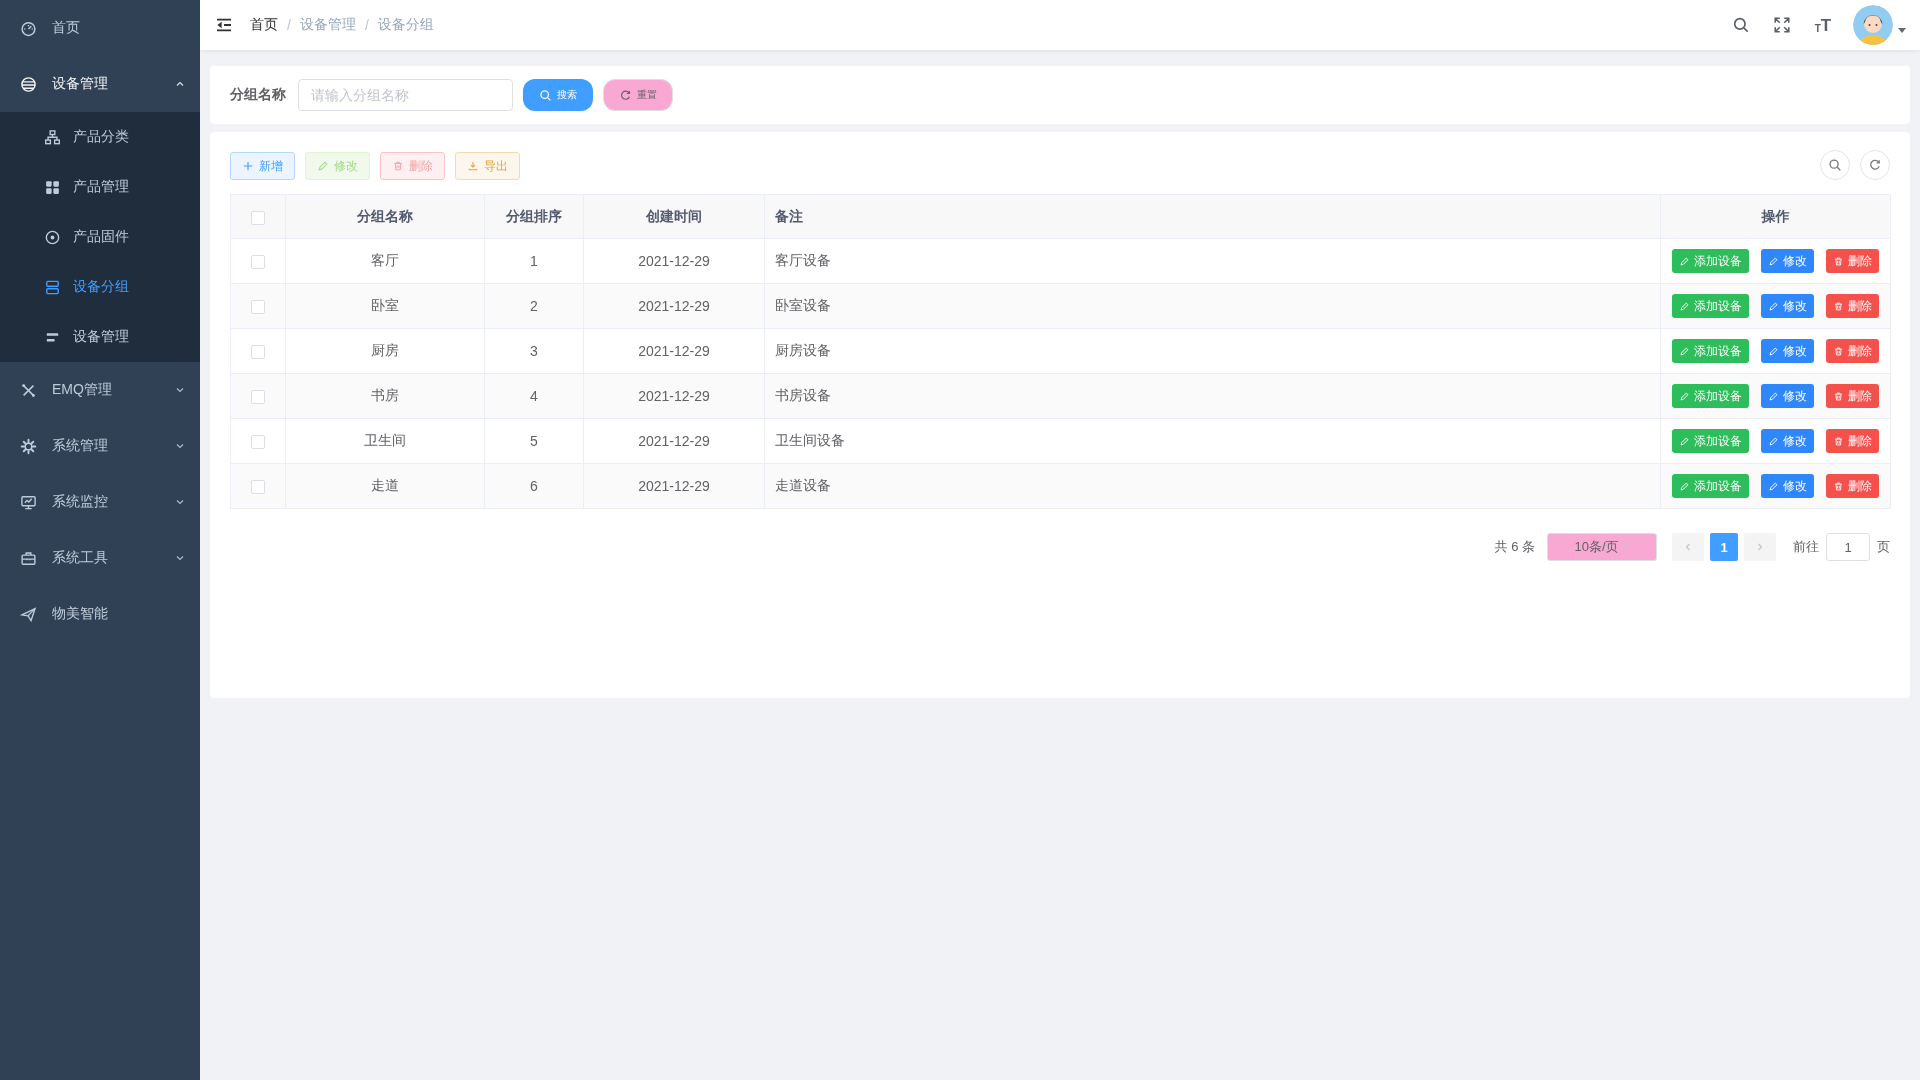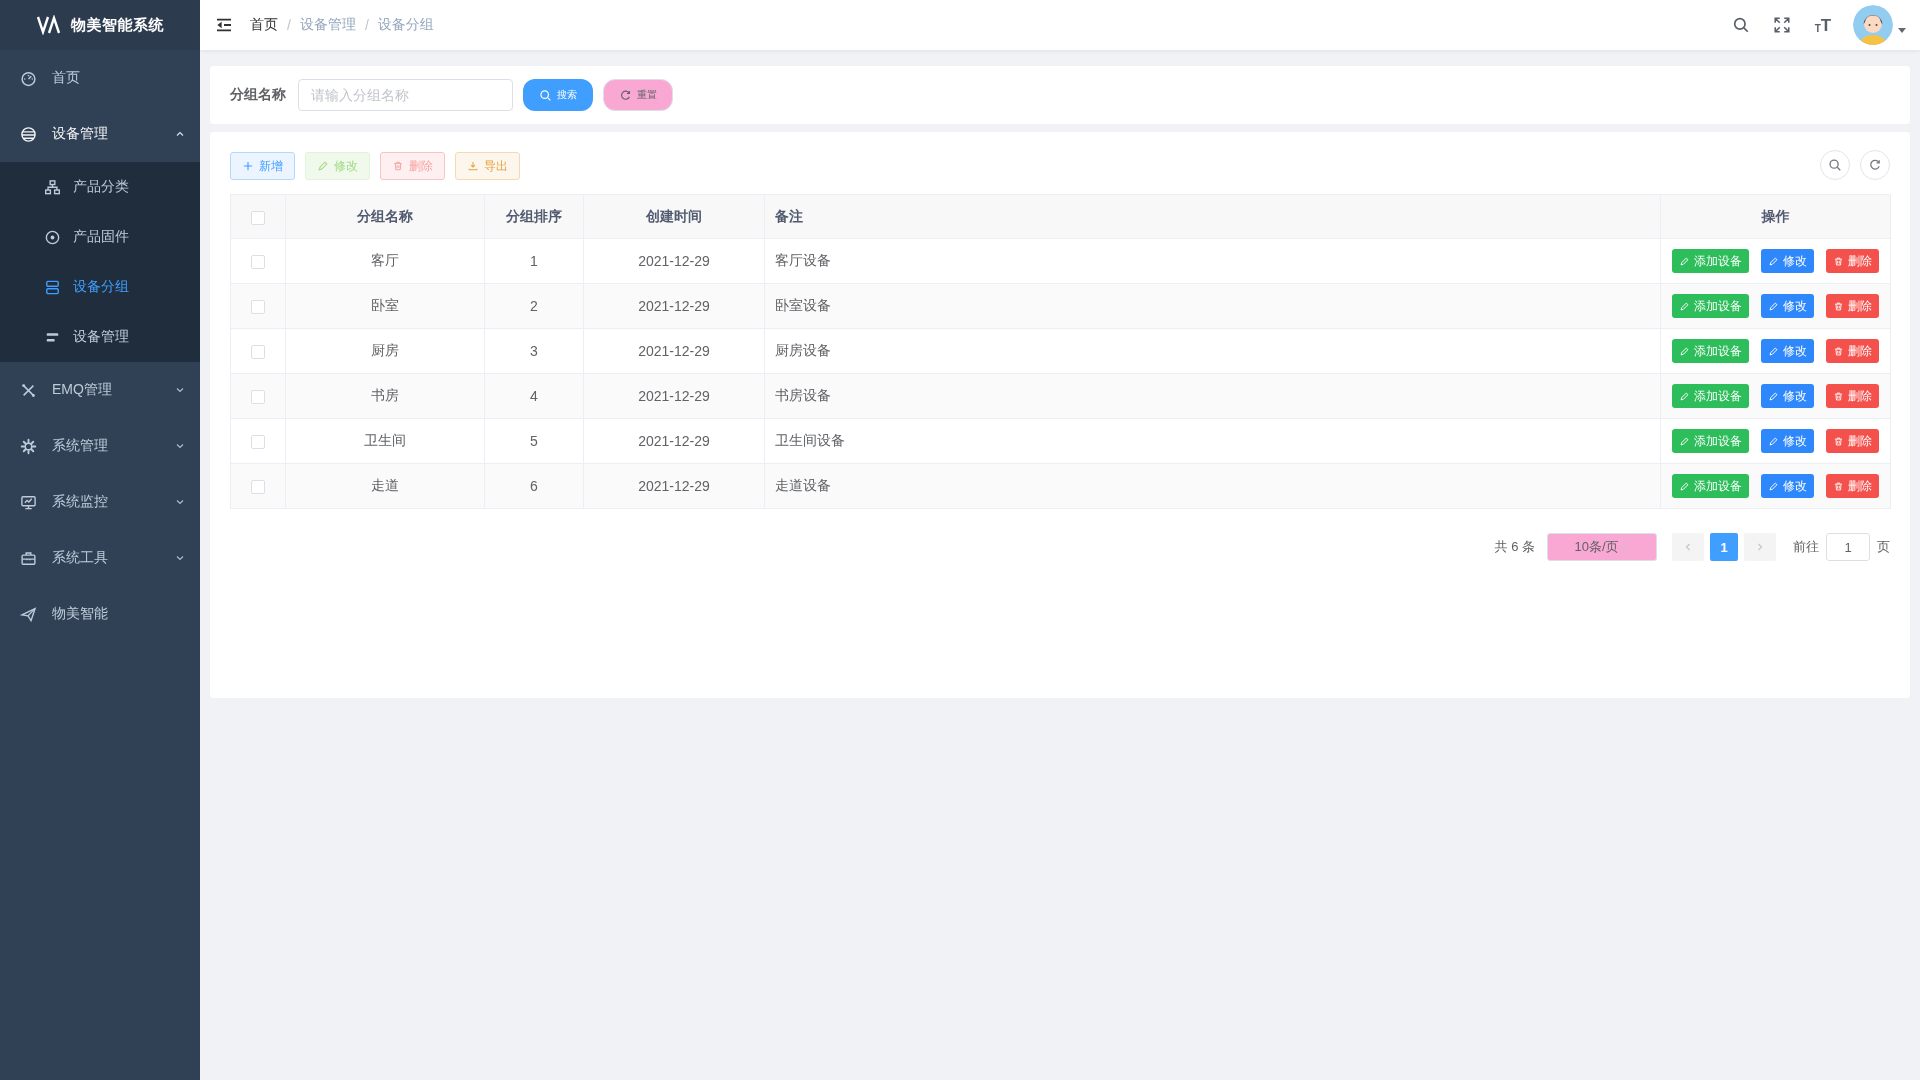--- a/index.html
+++ b/index.html
@@ -219,27 +219,20 @@
       </symbol>
     <symbol id="i-fullscreen" viewBox="0 0 16 16">
         <g fill="none" stroke="currentColor" stroke-width="1.4">
           <path d="M6 2H2v4M10 2h4v4M2 10v4h4M14 10v4h-4M2.4 2.4L6 6M13.6 2.4L10 6M2.4 13.6L6 10M13.6 13.6L10 10"></path>
         </g>
       </symbol>
   </defs>
 </svg>
 
 <aside class="sidebar">
-  <div class="logo">
-    <svg width="26" height="20" viewBox="0 0 26 20">
-      <path d="M2 2l5 15L12 2" stroke="#fff" stroke-width="2.4" fill="none"></path>
-      <path d="M13 18L18 3l5 15" stroke="#fff" stroke-width="2.4" fill="none"></path>
-    </svg>
-    <span class="logo-title">物美智能系统</span>
-  </div>
 
   <div class="menu-item">
     <svg class="mi">
         <use href="#i-dashboard"></use>
       </svg>
     <span>首页</span>
   </div>
 
   <div class="menu-item parent-open">
     <svg class="mi">
@@ -250,20 +243,26 @@
         <use href="#i-chev-up"></use>
       </svg>
   </div>
 
   <div class="submenu">
     <div class="menu-item">
       <svg class="mi">
           <use href="#i-tree"></use>
         </svg>
       <span>产品分类</span>
+    </div>
+    <div class="menu-item">
+      <svg class="mi">
+          <use href="#i-grid"></use>
+        </svg>
+      <span>产品管理</span>
     </div>
     <div class="menu-item">
       <svg class="mi">
           <use href="#i-dotcircle"></use>
         </svg>
       <span>产品固件</span>
     </div>
     <div class="menu-item active">
       <svg class="mi">
           <use href="#i-servers"></use>

